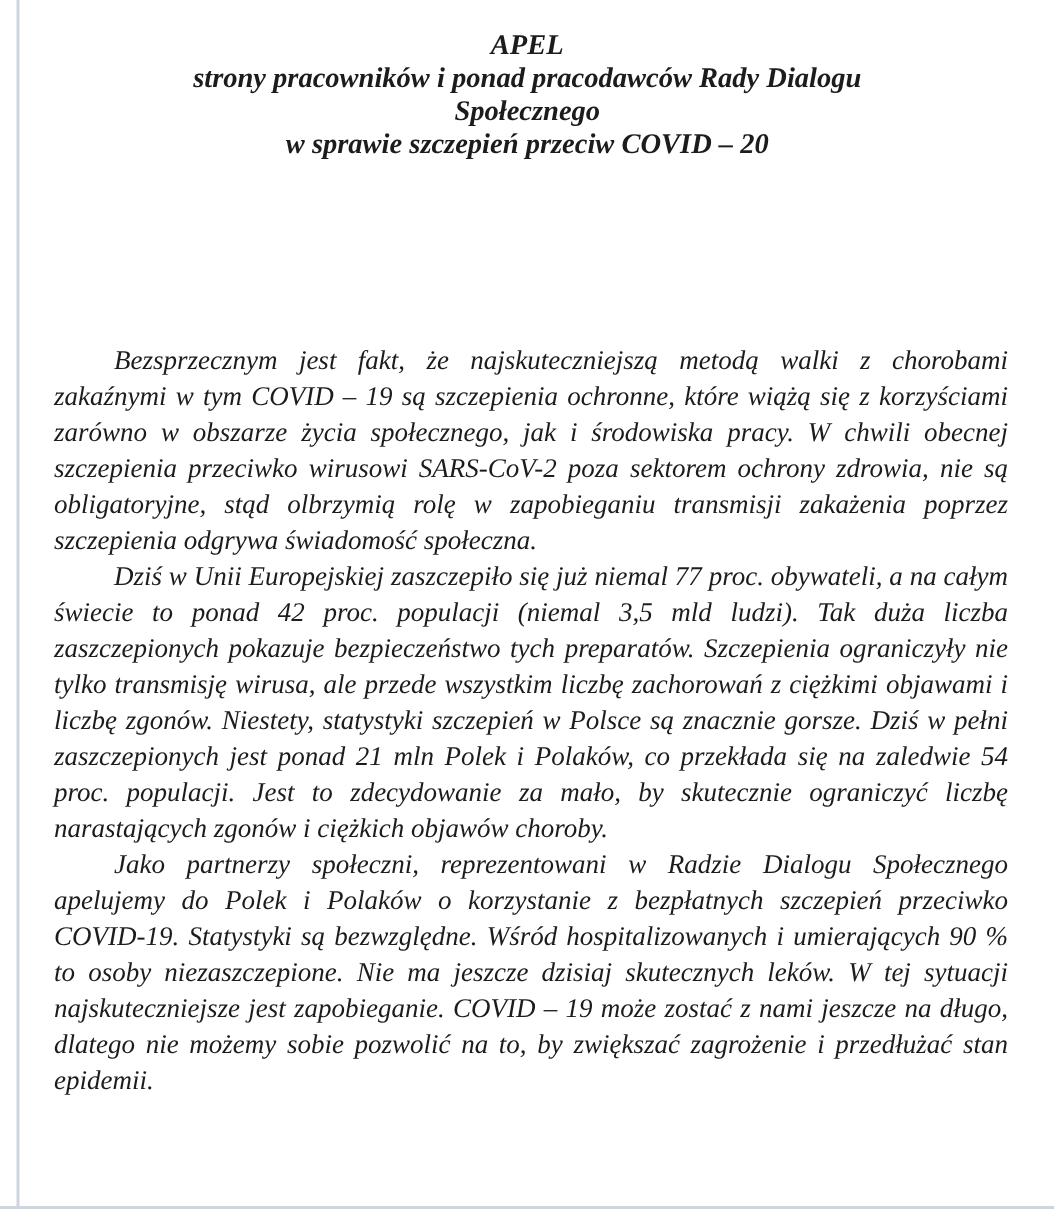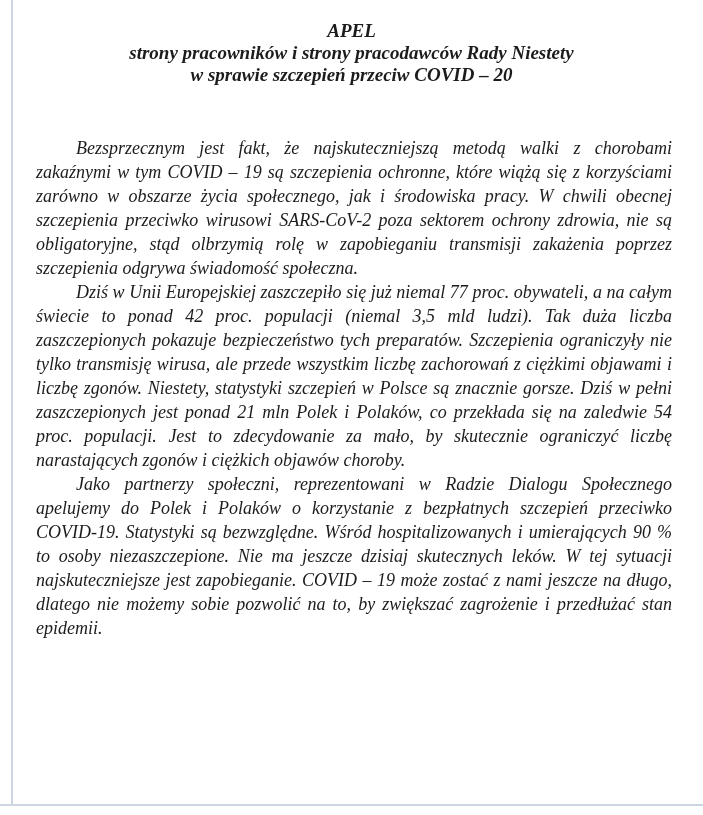--- a/index.html
+++ b/index.html
@@ -31,21 +31,21 @@
     text-align: center;
     font-weight: bold;
     font-size: 19px;
     line-height: 22px;
     color: var(--text, #1c1c1c);
   }
   .title-line {
     display: block;
   }
   .doc-body {
-    margin: 50px 31px 0 36px;
+    margin: 120px 31px 0 36px;
     text-align: justify;
     font-size: 18px;
     line-height: 24px;
     color: var(--text, #1c1c1c);
   }
   .doc-body p {
     margin: 0;
     text-indent: 40px;
   }
   
@@ -70,21 +70,22 @@
 </style>
 </head>
 <body>
 
 <div class="viewport">
 
   <div class="page-clip">
 
     <div class="doc-title">
       <span class="title-line">APEL</span>
-      <span class="title-line">strony pracowników i strony pracodawców Rady Niestety</span>
+      <span class="title-line">strony pracowników i ponad pracodawców Rady Dialogu</span>
+      <span class="title-line">Społecznego</span>
       <span class="title-line">w sprawie szczepień przeciw COVID – 20</span>
     </div>
 
     <div class="doc-body">
       <p>Bezsprzecznym jest fakt, że najskuteczniejszą metodą walki z chorobami zakaźnymi w tym COVID – 19 są szczepienia ochronne, które wiążą się z korzyściami zarówno w obszarze życia społecznego, jak i środowiska pracy. W chwili obecnej szczepienia przeciwko wirusowi SARS-CoV-2 poza sektorem ochrony zdrowia, nie są obligatoryjne, stąd olbrzymią rolę w zapobieganiu transmisji zakażenia poprzez szczepienia odgrywa świadomość społeczna.</p>
       <p>Dziś w Unii Europejskiej zaszczepiło się już niemal 77 proc. obywateli, a na całym świecie to ponad 42 proc. populacji (niemal 3,5 mld ludzi). Tak duża liczba zaszczepionych pokazuje bezpieczeństwo tych preparatów. Szczepienia ograniczyły nie tylko transmisję wirusa, ale przede wszystkim liczbę zachorowań z ciężkimi objawami i liczbę zgonów. Niestety, statystyki szczepień w Polsce są znacznie gorsze. Dziś w pełni zaszczepionych jest ponad 21 mln Polek i Polaków, co przekłada się na zaledwie 54 proc. populacji. Jest to zdecydowanie za mało, by skutecznie ograniczyć liczbę narastających zgonów i ciężkich objawów choroby.</p>
       <p>Jako partnerzy społeczni, reprezentowani w Radzie Dialogu Społecznego apelujemy do Polek i Polaków o korzystanie z bezpłatnych szczepień przeciwko COVID-19.  Statystyki są bezwzględne. Wśród hospitalizowanych i umierających 90 % to osoby niezaszczepione. Nie ma jeszcze dzisiaj skutecznych leków. W tej sytuacji najskuteczniejsze jest zapobieganie. COVID – 19 może zostać z nami jeszcze na długo, dlatego nie możemy sobie pozwolić na to, by zwiększać zagrożenie i przedłużać stan epidemii.</p>
     </div>
 
   </div>

